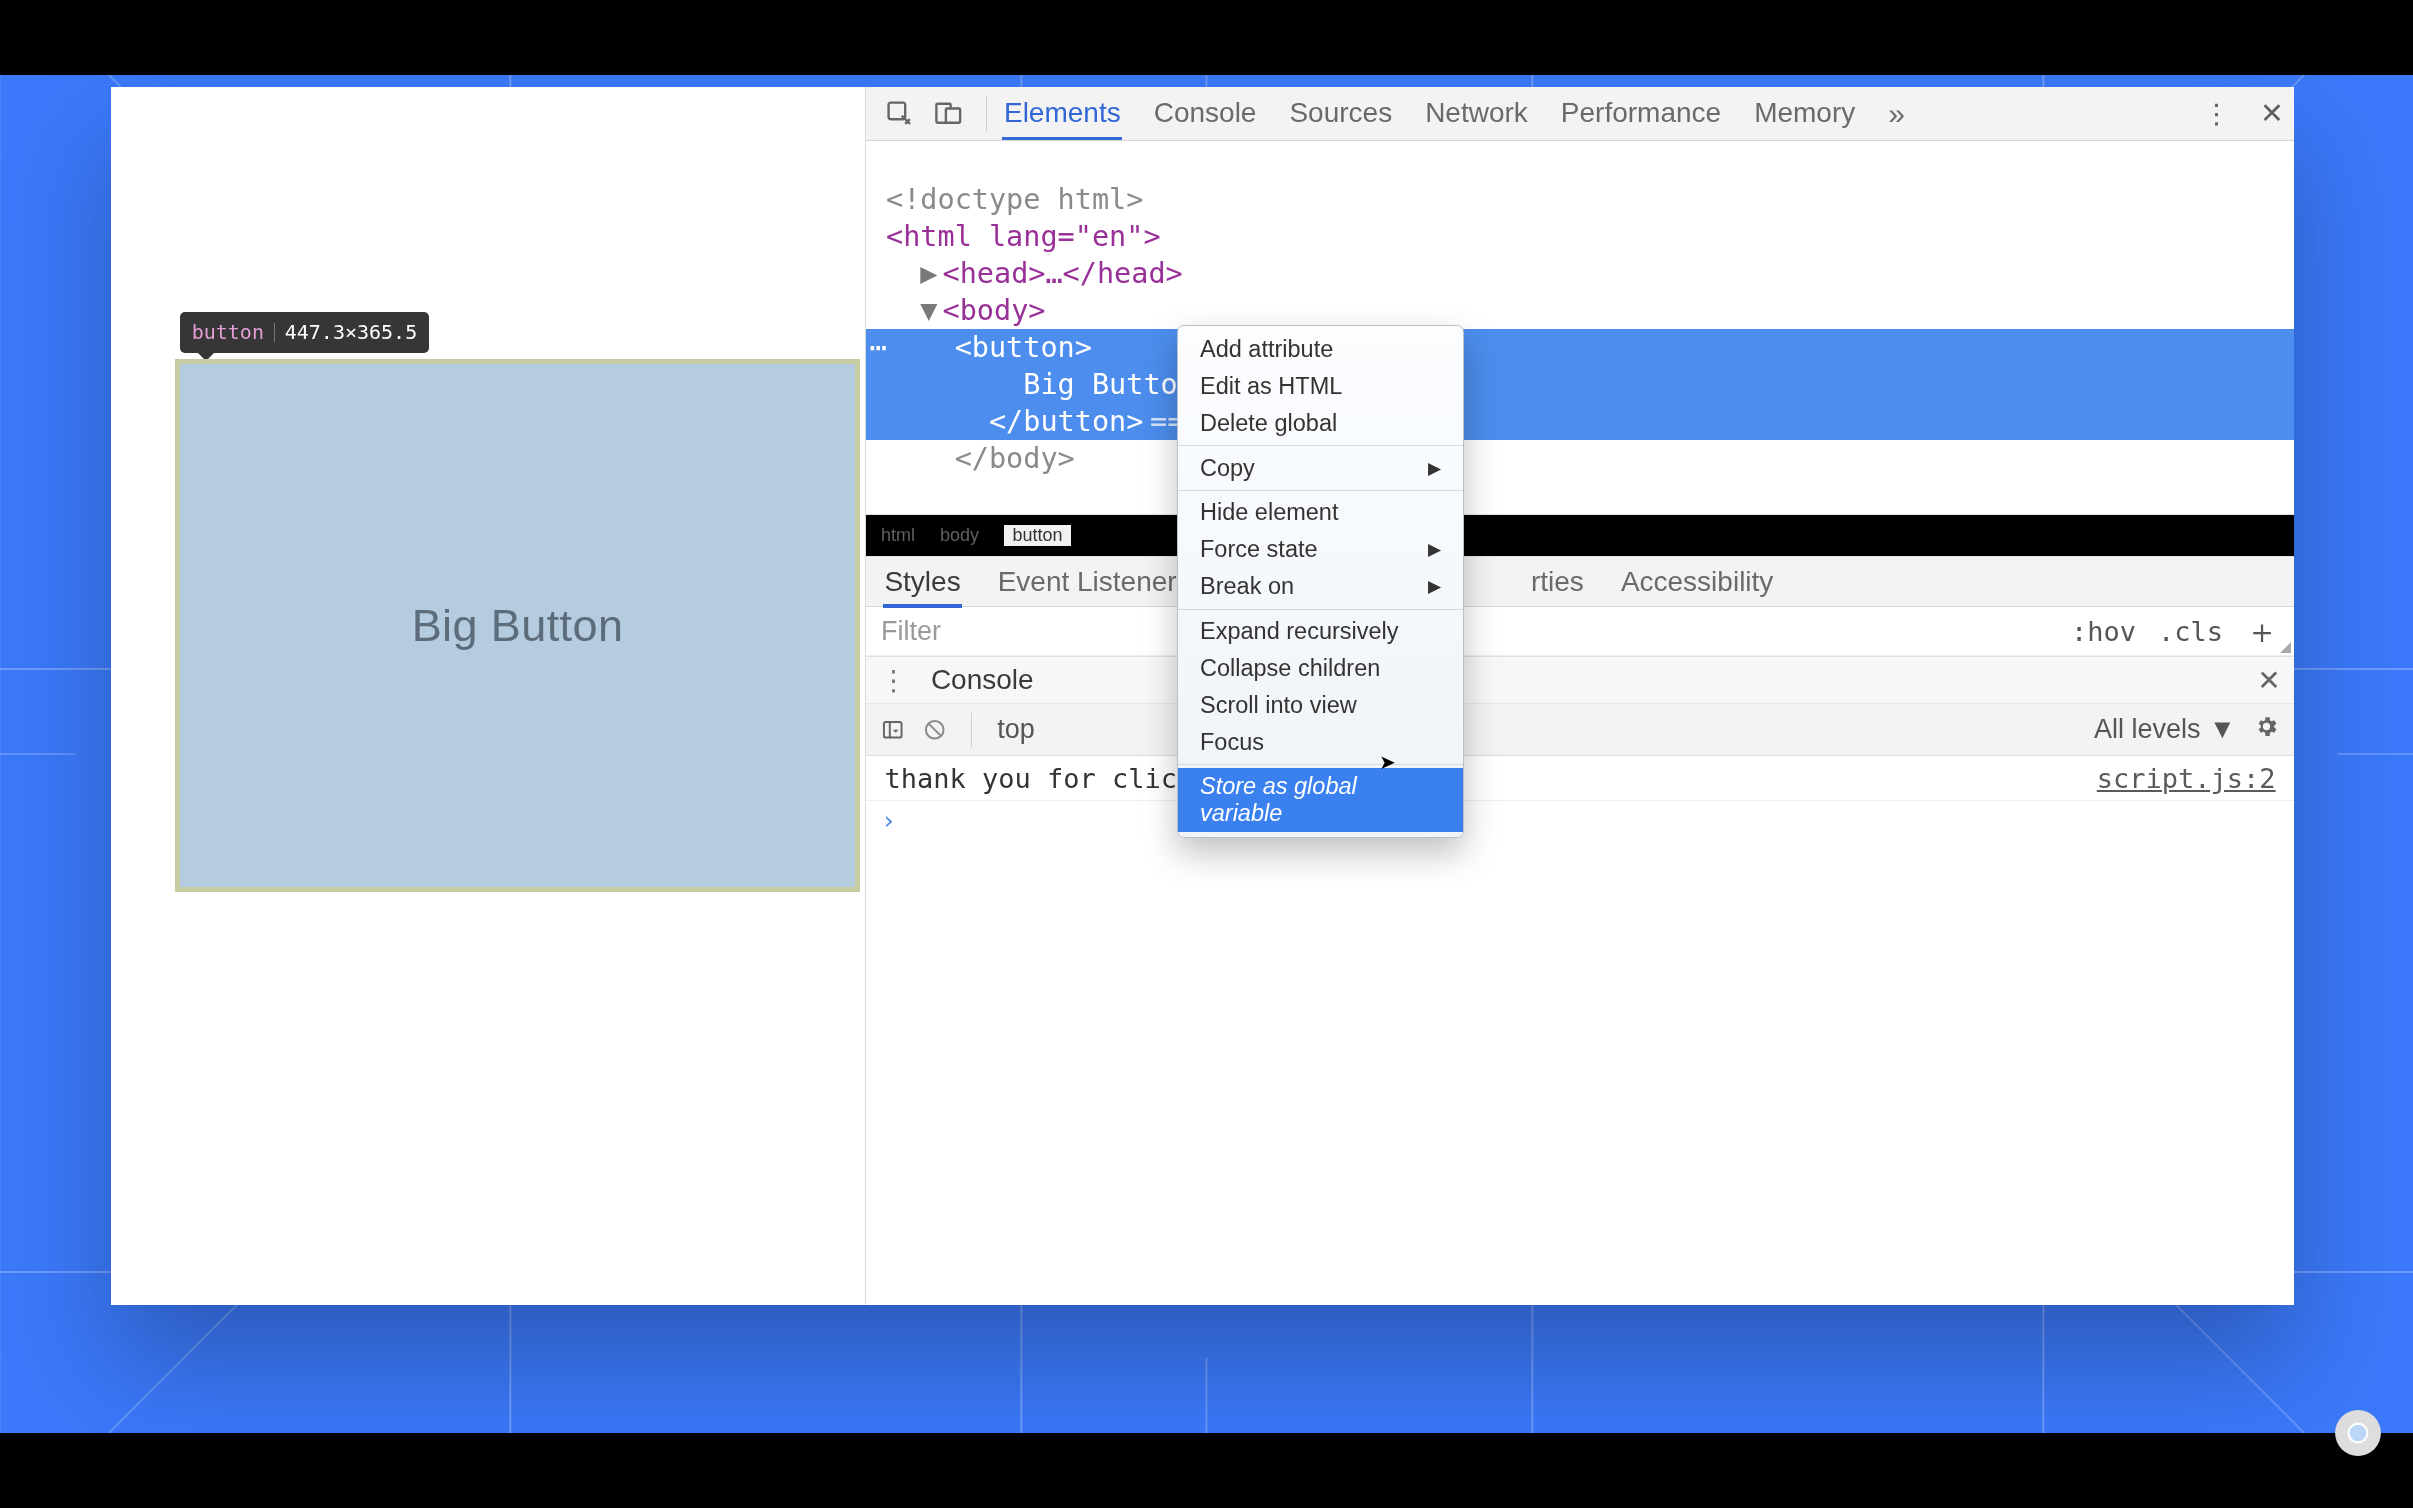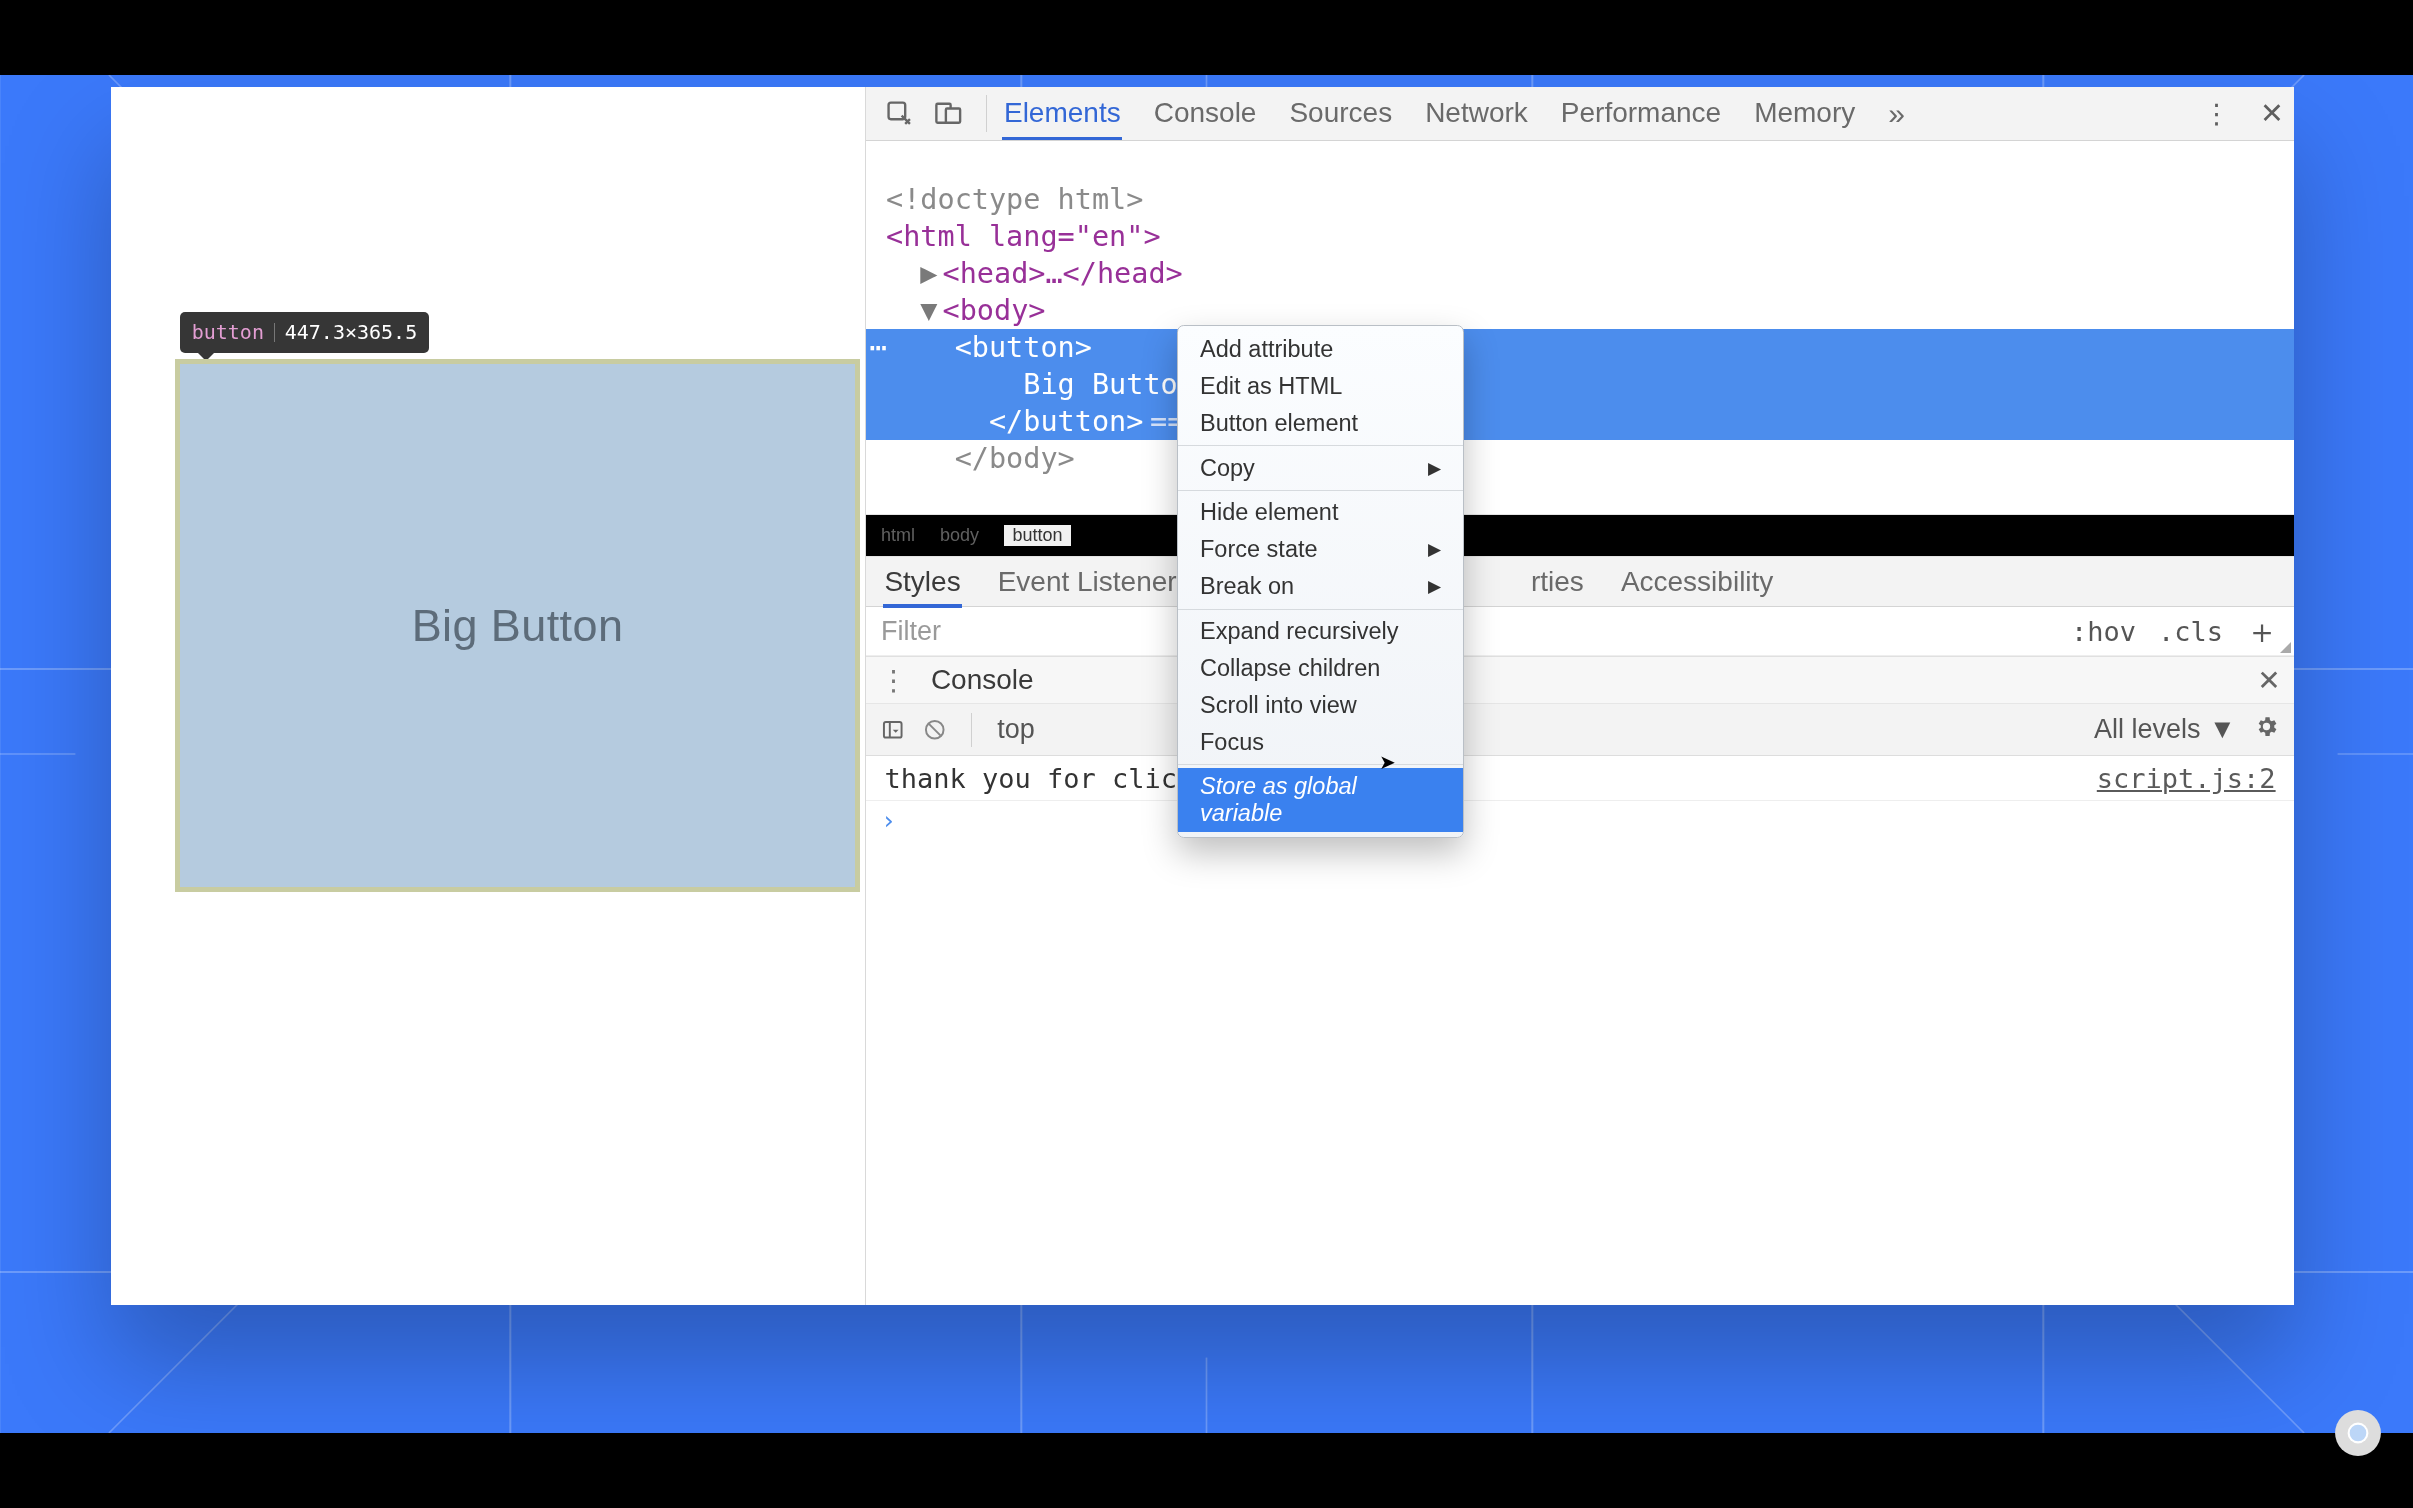--- a/index.html
+++ b/index.html
@@ -317,21 +317,21 @@
   </div>
 
   <div class="ctxmenu" id="ctxmenu">
       <div class="mi">
         <span>Add attribute</span>
       </div>
       <div class="mi">
         <span>Edit as HTML</span>
       </div>
       <div class="mi">
-        <span>Button element</span>
+        <span>Delete global</span>
       </div>
       <div class="sep"></div>
       <div class="mi">
         <span>Copy</span>
         <span class="tri">▶</span>
       </div>
       <div class="sep"></div>
       <div class="mi">
         <span>Hide element</span>
       </div>

